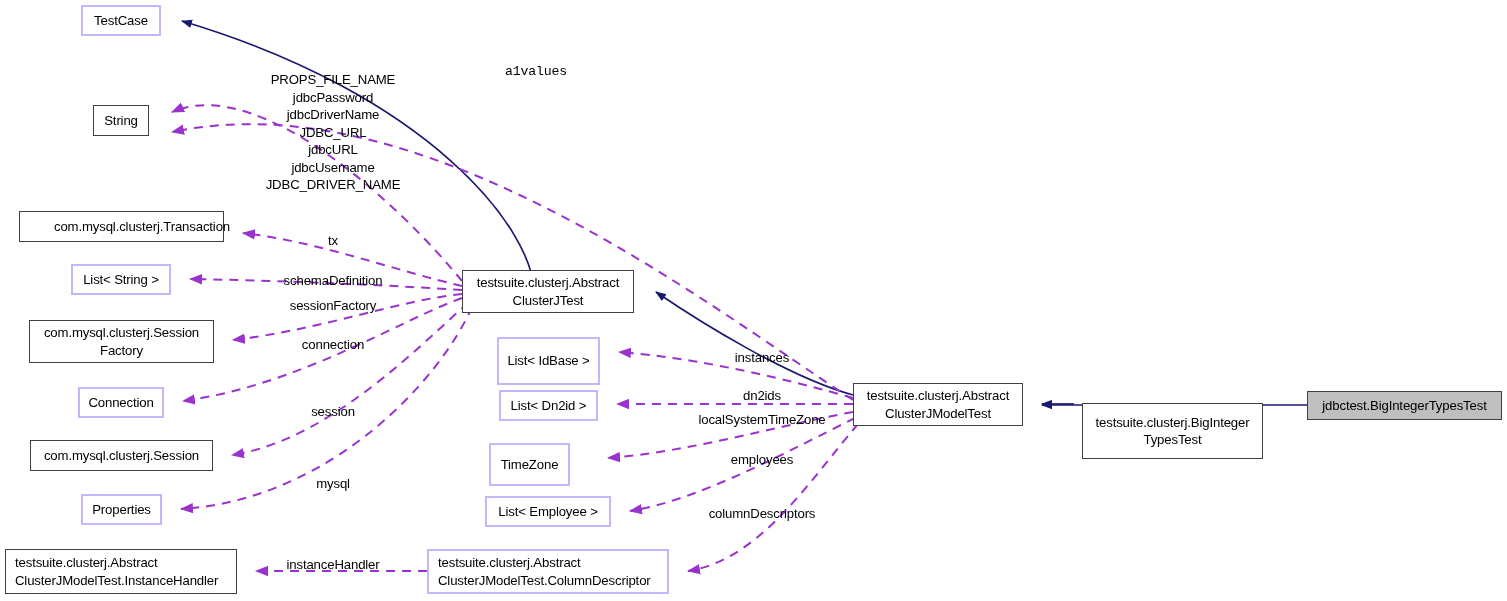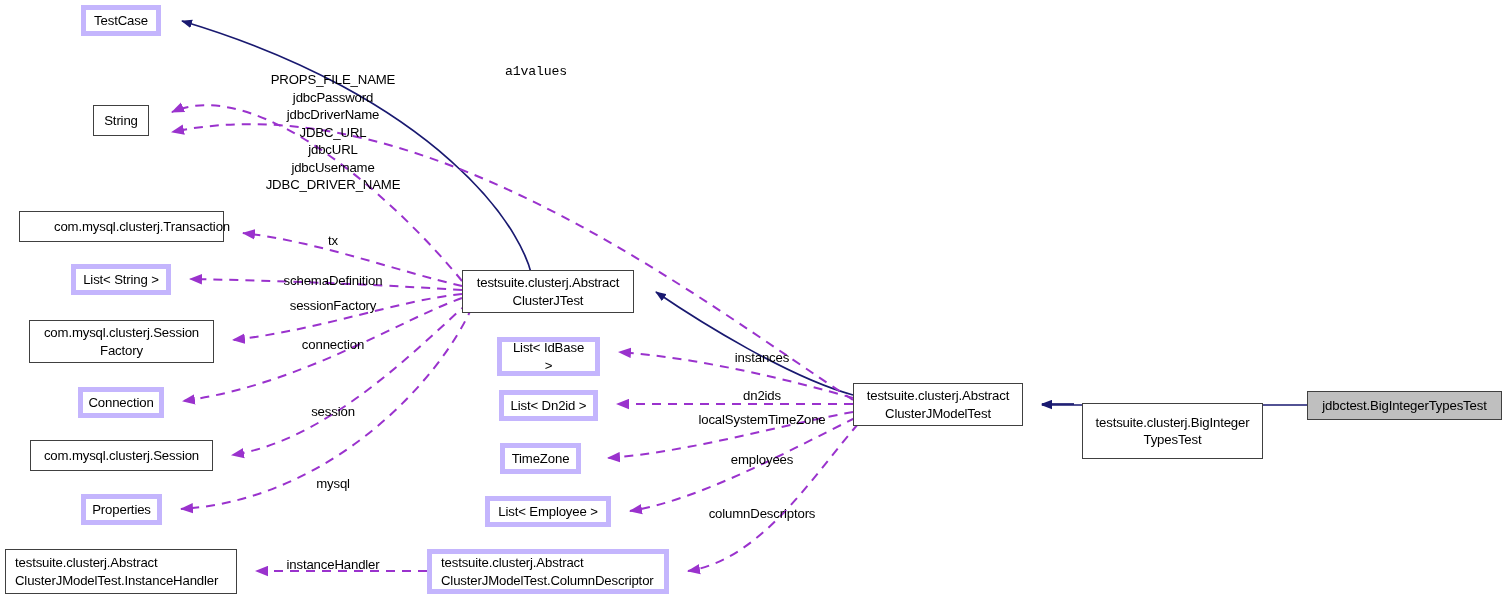--- a/index.html
+++ b/index.html
@@ -20,21 +20,21 @@
     left: 0;
     top: 0;
     width: 1507px;
     height: 601px;
     pointer-events: none;
   }
   .node {
     position: absolute;
     box-sizing: border-box;
     background: #ffffff;
-    border: 5px solid #c4b5fd;
+    border: 2px solid #c4b5fd;
     display: flex;
     align-items: center;
     justify-content: center;
     text-align: center;
     font-size: 13.2px;
     color: #000000;
     line-height: 17.5px;
     letter-spacing: -0.15px;
     padding: 0 6px;
   }
@@ -141,29 +141,29 @@
   <div class="node strong leftalign" style="left:5px; top:549px; width:232px; height:45px;">
     <span class="nlabel">testsuite.clusterj.Abstract
 ClusterJModelTest.InstanceHandler</span>
   </div>
 
   <div class="node strong" style="left:462px; top:270px; width:172px; height:43px;">
     <span class="nlabel">testsuite.clusterj.Abstract
 ClusterJTest</span>
   </div>
 
-  <div class="node" style="left:497px; top:337px; width:103px; height:39px;">
+  <div class="node" style="left:497px; top:337px; width:103px; height:48px;">
     <span class="nlabel">List&lt; IdBase &gt;</span>
   </div>
 
   <div class="node" style="left:499px; top:390px; width:99px; height:31px;">
     <span class="nlabel">List&lt; Dn2id &gt;</span>
   </div>
 
-  <div class="node" style="left:500px; top:443px; width:81px; height:31px;">
+  <div class="node" style="left:489px; top:443px; width:81px; height:43px;">
     <span class="nlabel">TimeZone</span>
   </div>
 
   <div class="node" style="left:485px; top:496px; width:126px; height:31px;">
     <span class="nlabel">List&lt; Employee &gt;</span>
   </div>
 
   <div class="node leftalign" style="left:427px; top:549px; width:242px; height:45px;">
     <span class="nlabel">testsuite.clusterj.Abstract
 ClusterJModelTest.ColumnDescriptor</span>

